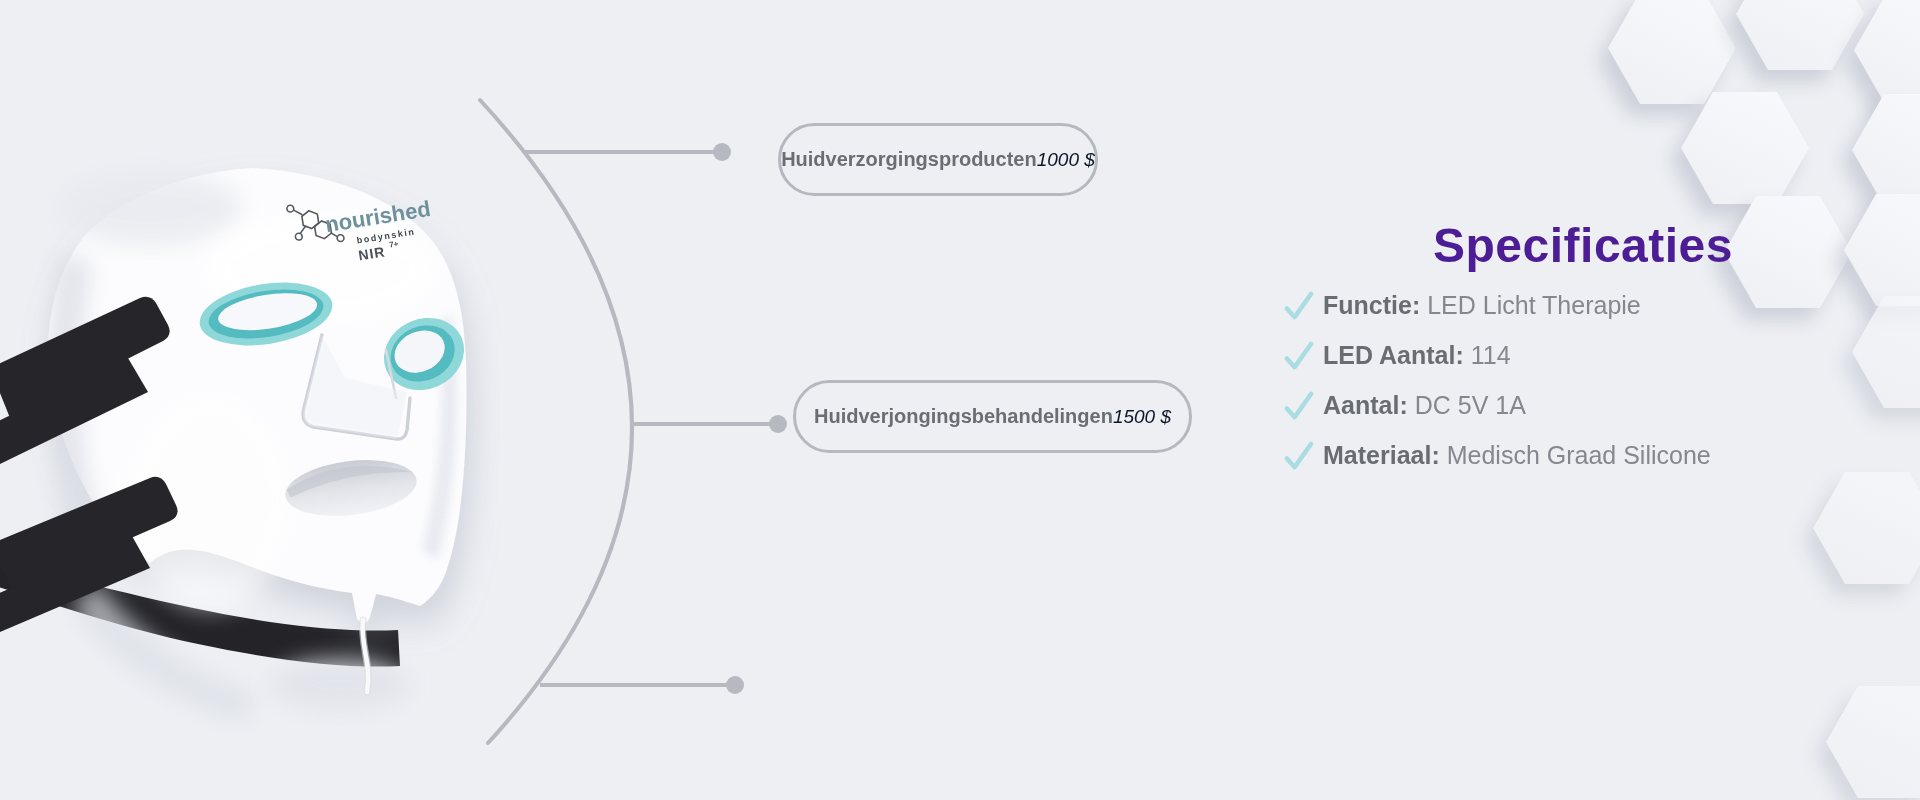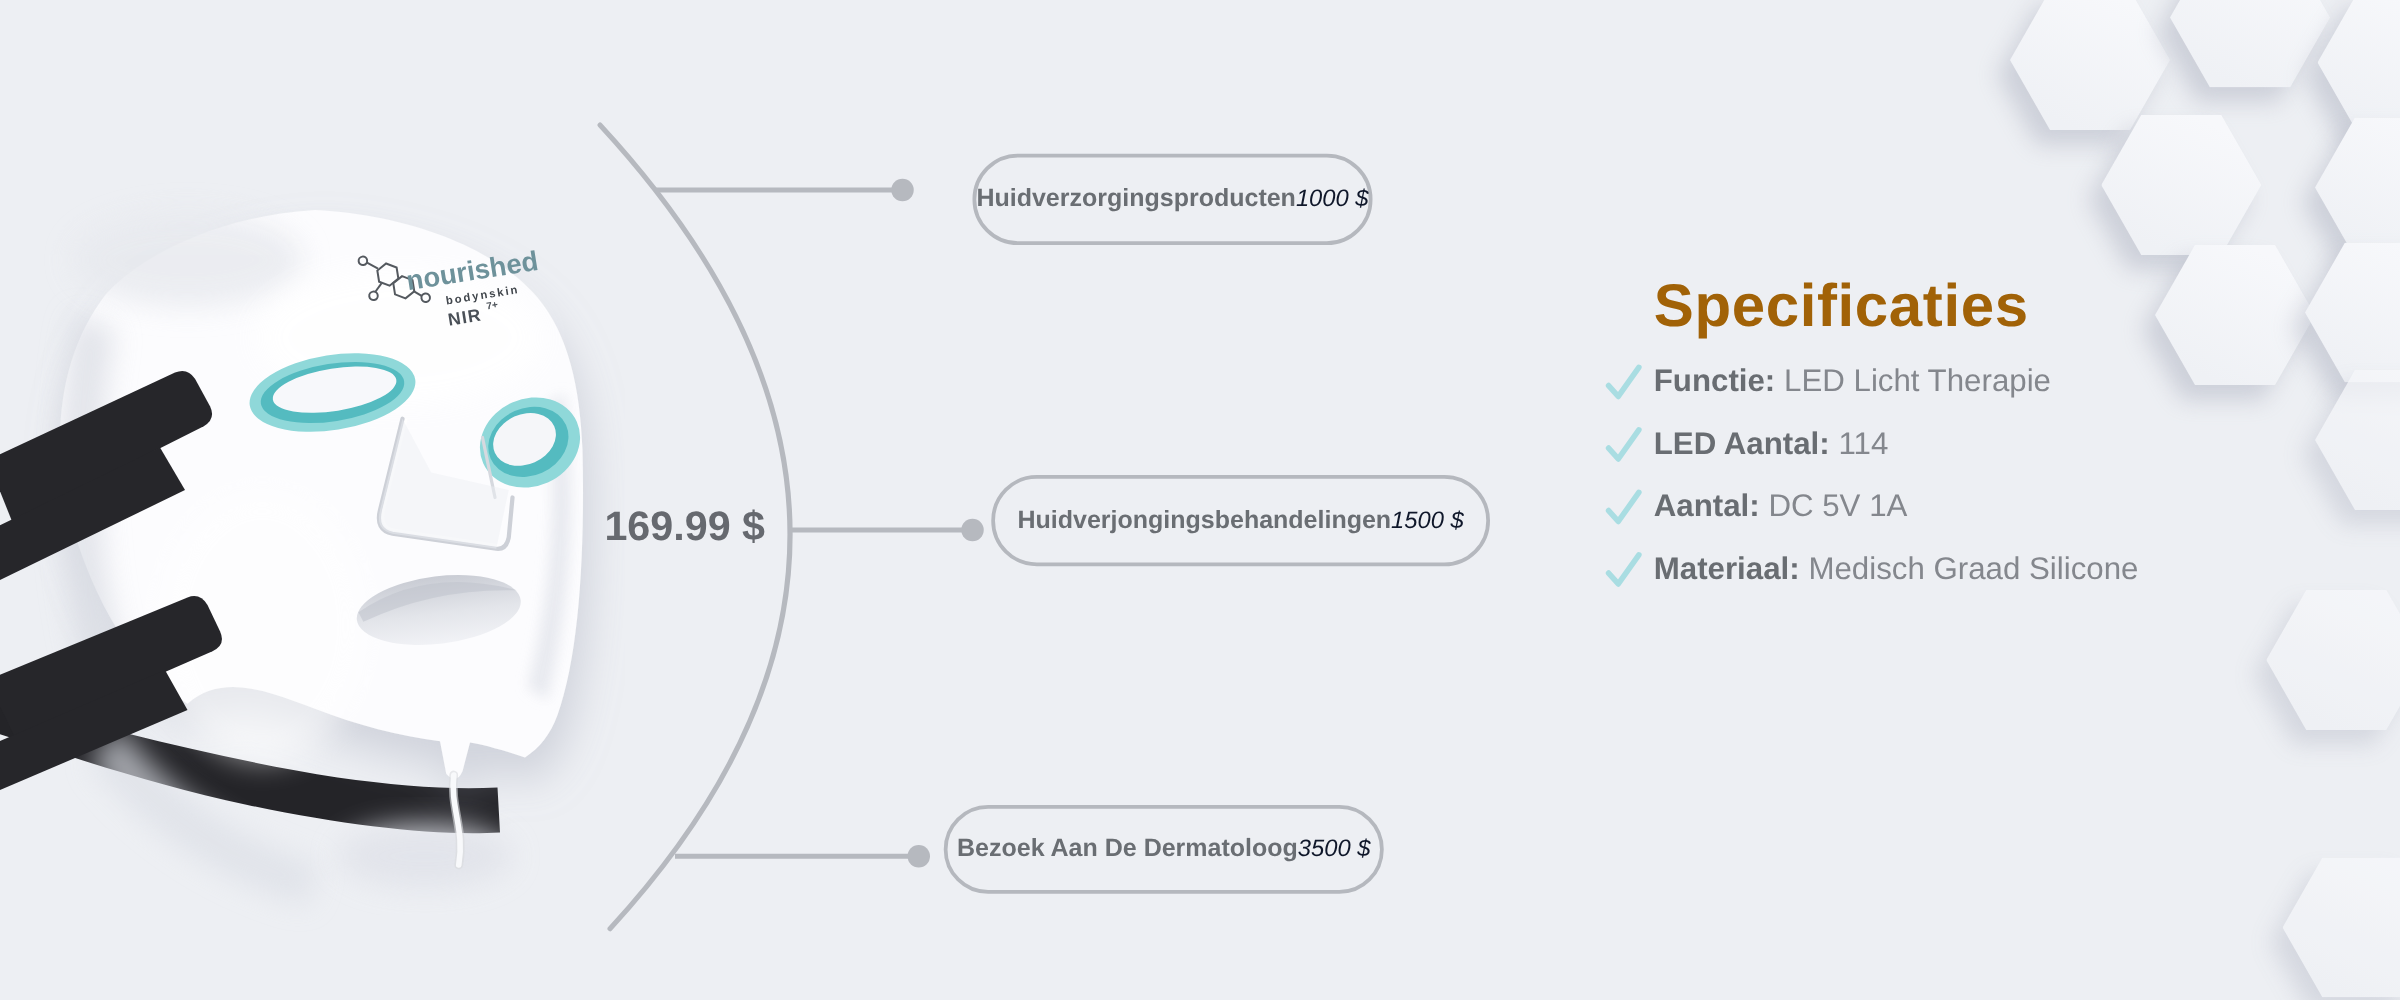--- a/index.html
+++ b/index.html
@@ -26,22 +26,22 @@
   .pill-1 { left:778px; top:123px; width:320px; height:73px; }
   .pill-2 { left:793px; top:380px; width:399px; height:73px; }
   .pill-3 { left:755px; top:644px; width:352px; height:71px; }
 
   
   .product-price { position:absolute; left:420px; top:402px; width:192px;
                    text-align:right; font-size:33px; font-weight:bold; color:#66696f; }
 
   
   .specs { position:absolute; left:1283px; top:218px; width:560px; }
-  .specs-title { margin-left:40px; font-size:48px; font-weight:bold; color:#a16207;
-                 letter-spacing:0.5px; margin-bottom:18px; }
+  .specs-title { margin-left:40px; font-size:48px; font-weight:bold; color:#4c1d95;
+                 letter-spacing:0.5px; margin-bottom:18px;text-align:center; }
   .spec-row { display:flex; align-items:flex-start; height:50px; }
   .spec-check { width:31px; height:31px; margin-right:9px; flex:none; }
   .spec-label { font-weight:bold; font-size:25px; color:#696d72; white-space:pre; }
   .spec-value { font-size:25px; color:#84878d; margin-left:7px; }
 
   
   .mask-wrap { position:absolute; left:0; top:130px; width:500px; height:680px; }
 </style>
 </head>
 <body>
@@ -184,34 +184,29 @@
         <path d="M -12 468 L 132 406 L 150 438 L 0 502 Z"></path>
       </g>
 
       <g>
         <path d="M 363 490 C 360 516, 372 534, 367 562" fill="none" stroke="#d8dade" stroke-width="7" stroke-linecap="round" opacity="0.6"></path>
         <path d="M 363 490 C 360 516, 372 534, 367 562" fill="none" stroke="#f8f9fb" stroke-width="4.5" stroke-linecap="round"></path>
       </g>
     </svg>
   </div>
 
-  <div class="product-price">169.99 $</div>
 
   <div class="pill pill-1">
     <div class="pill-title">Huidverzorgingsproducten</div>
     <div class="pill-price">1000 $</div>
   </div>
   <div class="pill pill-2">
     <div class="pill-title">Huidverjongingsbehandelingen</div>
     <div class="pill-price">1500 $</div>
   </div>
-  <div class="pill pill-3">
-    <div class="pill-title">Bezoek Aan De Dermatoloog</div>
-    <div class="pill-price">3500 $</div>
-  </div>
 
   <div class="specs">
     <div class="specs-title">Specificaties</div>
 
     <div class="spec-row">
       <svg class="spec-check" viewBox="0 0 32 32">
           <path d="M4 18 L12 27 L29 3" fill="none" stroke="#a9dde2" stroke-width="4.6" stroke-linecap="round" stroke-linejoin="round"></path>
         </svg>
       <span class="spec-label">Functie:</span>
       <span class="spec-value">LED Licht Therapie</span>

